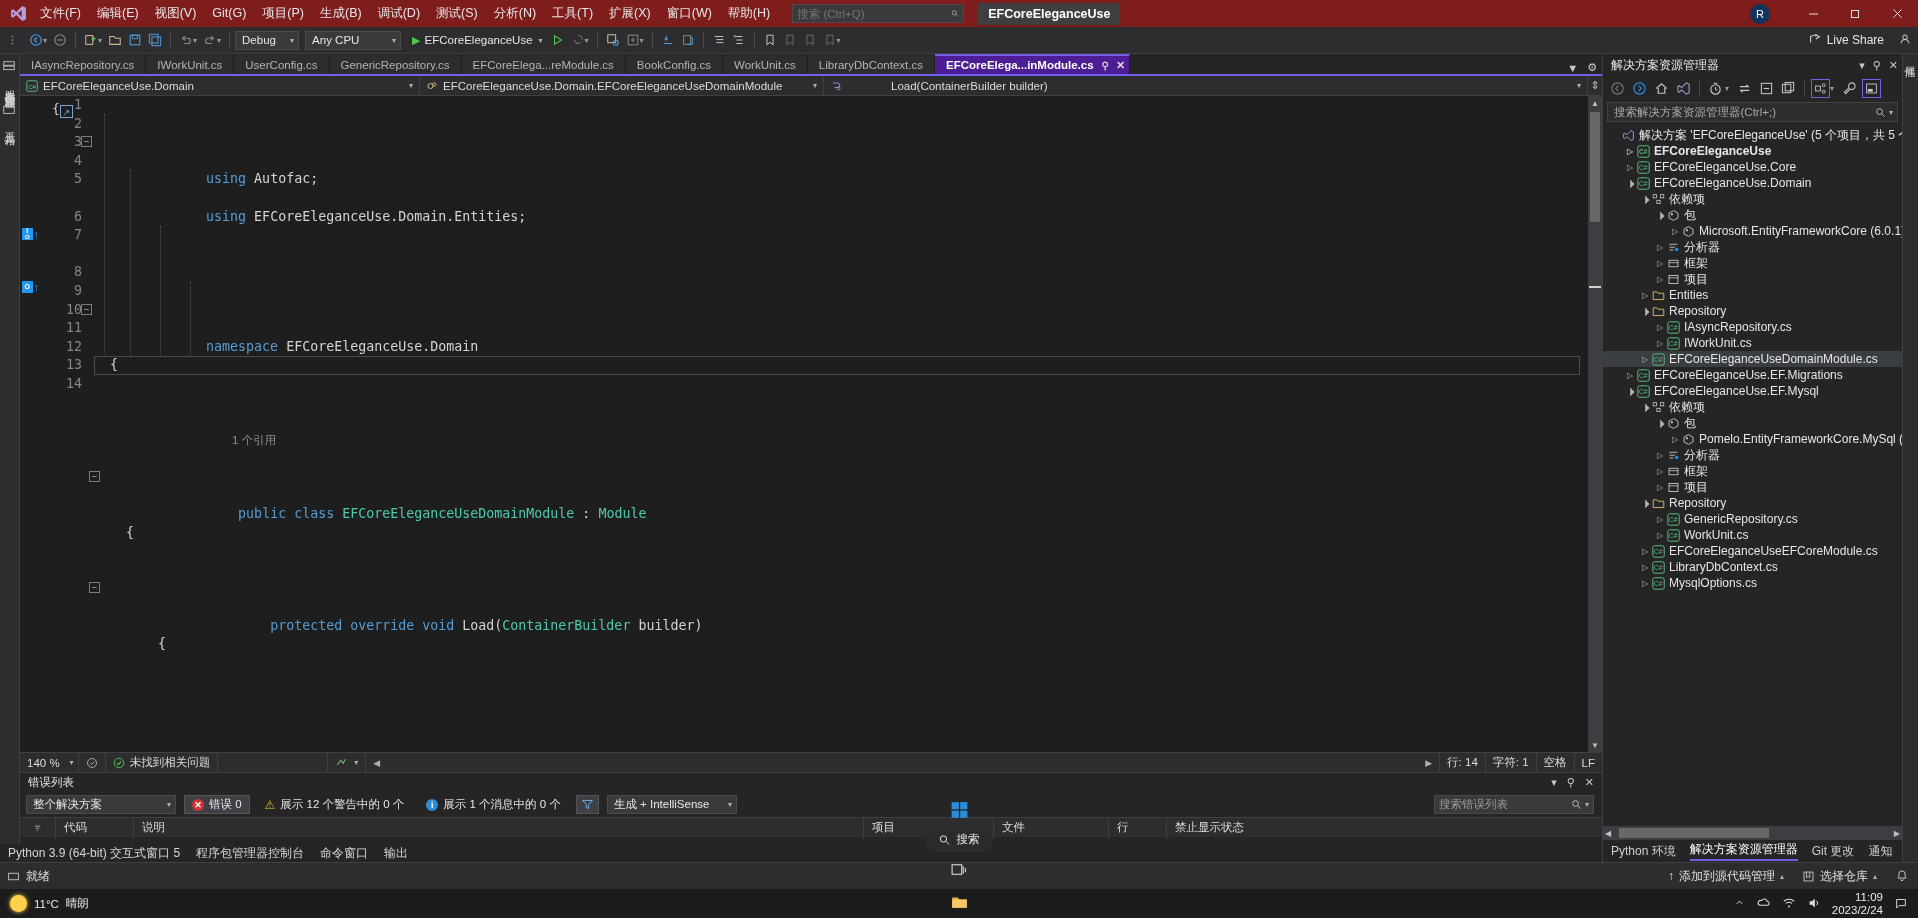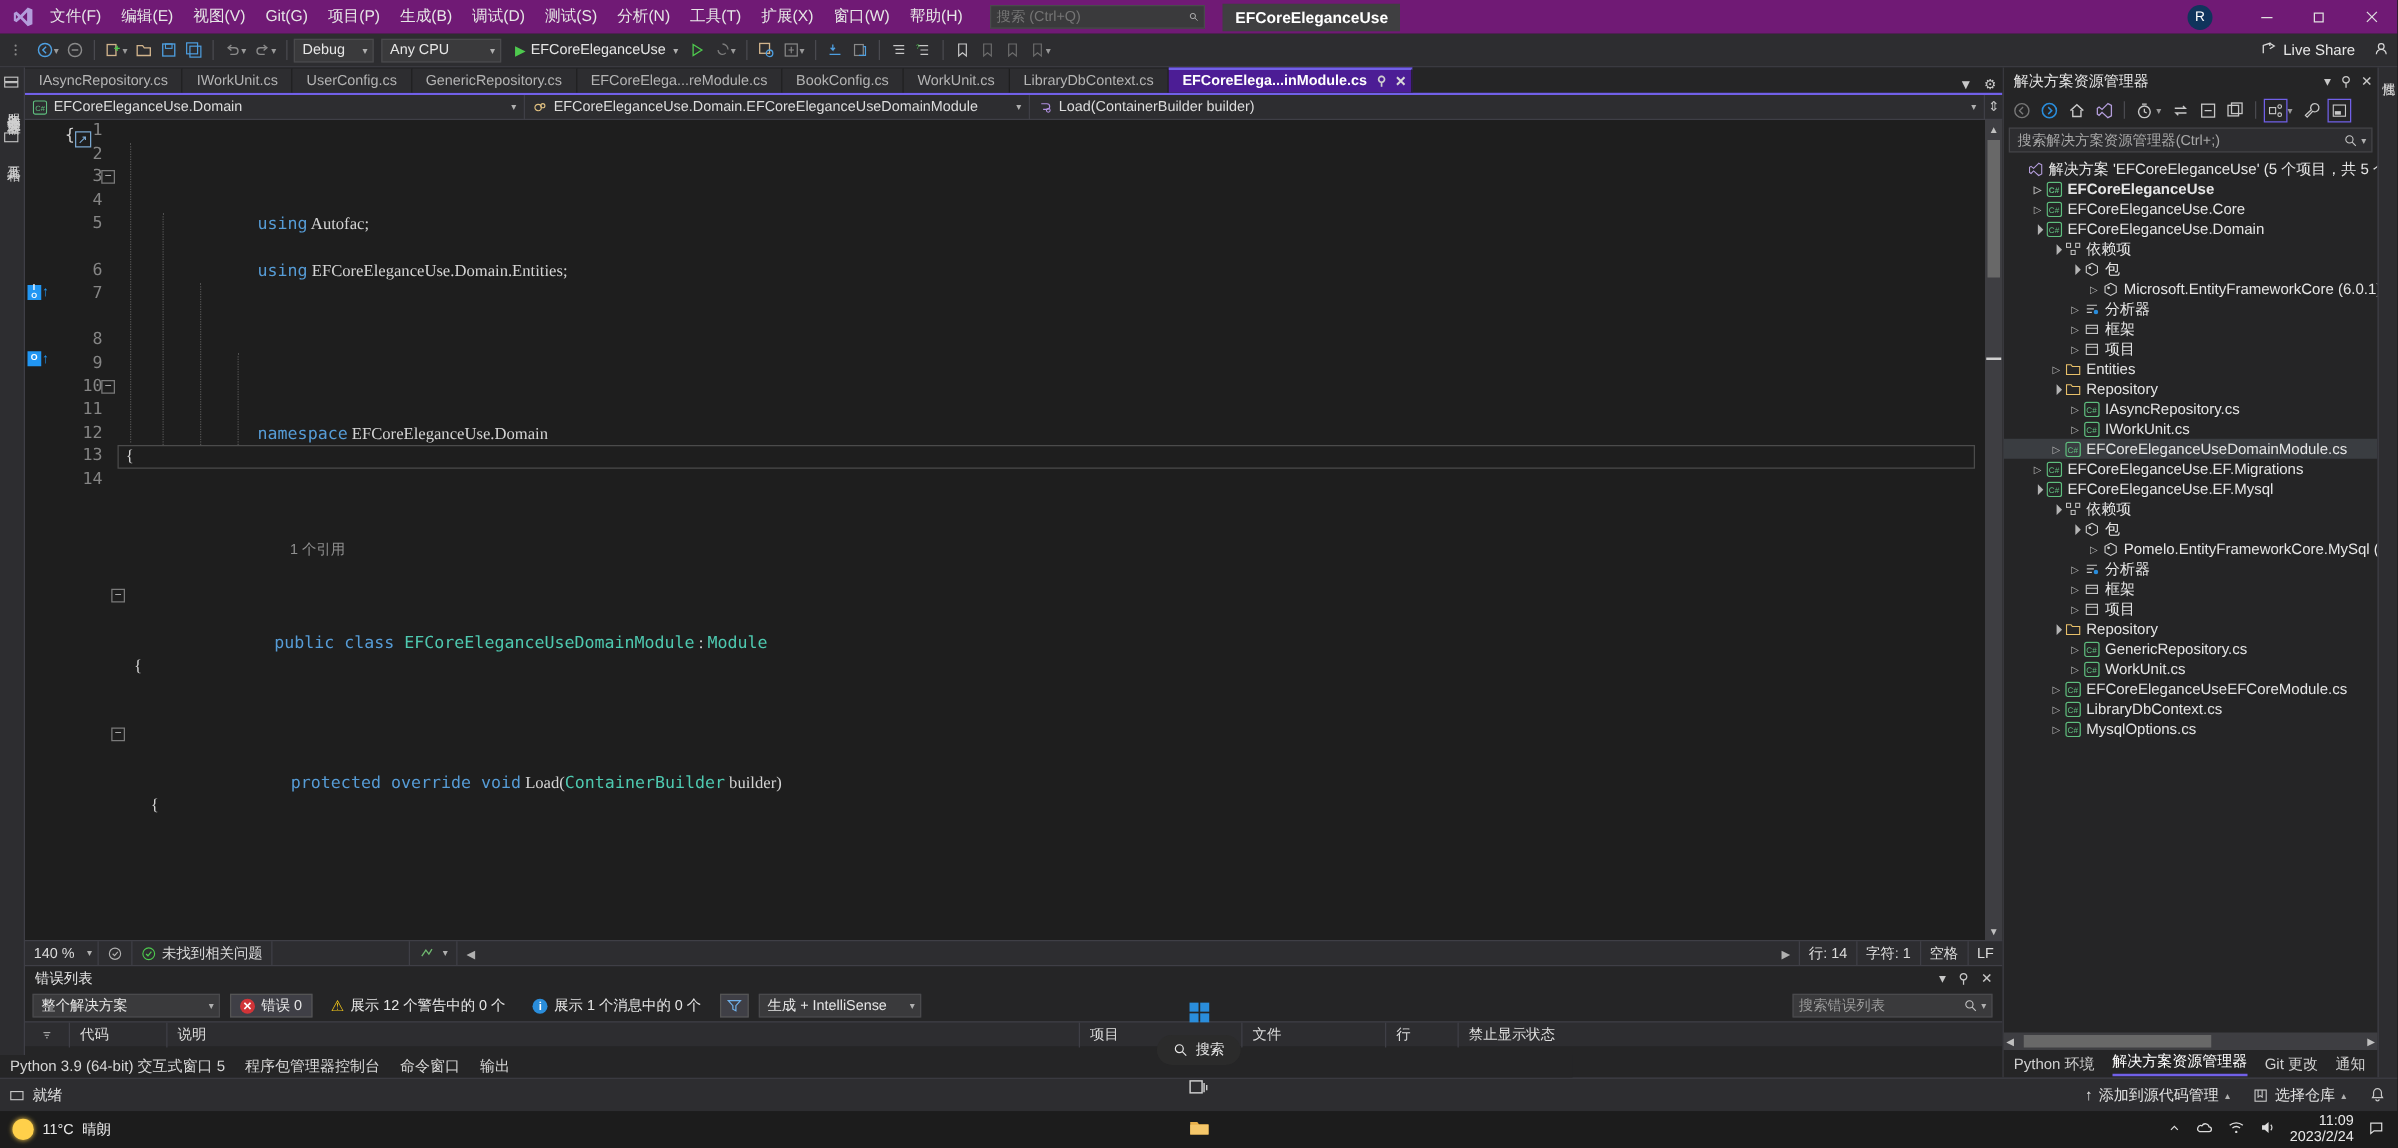--- a/index.html
+++ b/index.html
@@ -1,21 +1,21 @@
 <!DOCTYPE html>
 <html><head>
 <meta charset="utf-8">
 <style>
   * { box-sizing: border-box; margin:0; padding:0; }
   html,body { width:1918px; height:918px; overflow:hidden; background:#1e1e1e;
     font-family:"Liberation Sans", sans-serif; color:#f1f1f1; }
   .app { position:relative; width:1918px; height:918px; background:#1f1f1f; }
 
   
-  .titlebar { height:27px; background:#701a75; display:flex; align-items:center; padding-left:4px; }
+  .titlebar { height:27px; background:#7f1d1d; display:flex; align-items:center; padding-left:4px; }
   .vslogo { width:28px; height:27px; display:flex; align-items:center; justify-content:center; }
   .vslogo svg { width:17px; height:17px; }
   .menu { display:flex; align-items:center; height:27px; }
   .menu .mi { font-size:12.5px; color:#e6e6e6; padding:4px 8px; line-height:17px; white-space:nowrap; }
   .searchbox { margin-left:14px; width:172px; height:19px; background:#3a3a3c; border:1px solid #4a4a4c;
      display:flex; align-items:center; padding:0 4px; }
   .searchbox input { flex:1; background:transparent; border:0; outline:0; color:#c5c5c5; font-size:11.5px;
      font-family:"Liberation Sans", sans-serif; }
   .searchbox .mag { width:13px; height:13px; color:#c5c5c5; }
   .slntitle { margin-left:14px; font-size:12.5px; font-weight:bold; color:#ffffff; background:#3f3f41;
@@ -64,39 +64,39 @@
   .tabunderline { height:2px; background:#7160e8; }
 
   
   .navbar { height:20px; background:#2d2d30; display:flex; align-items:center; font-size:11.5px;
      color:#dcdcdc; border-bottom:1px solid #3f3f46; }
   .navcell { display:flex; align-items:center; height:20px; padding:0 6px; border-right:1px solid #3f3f46;}
   .navcell .nicon { margin-right:5px; display:flex; }
   .navcell .ndown { margin-left:auto; font-size:8px; color:#b0b0b0; padding-left:8px; }
   .nav1 { width:400px; }
   .nav2 { width:404px; }
-  .nav3 { flex:1; }
+  .nav3 { flex:1;gap:44px; }
   .navsplit { width:14px; display:flex; align-items:center; justify-content:center; color:#c0c0c0; font-size:11px;}
 
   
   .editorwrap { flex:1; display:flex; position:relative; background:#1e1e1e; min-height:0; }
   .glyphmargin { width:22px; background:#1e1e1e; position:relative; }
   .indicator { position:absolute; left:2px; width:17px; height:15px; display:flex; align-items:center; }
   .ind-box { width:12px; height:12px; background:#2196f3; color:#fff; font-size:7px; line-height:6px;
      display:flex; flex-direction:column; align-items:center; justify-content:center; font-weight:bold; }
   .ind-arrow { color:#2196f3; font-size:11px; margin-left:1px; }
   .codearea { flex:1; position:relative; overflow:hidden; font-family:"DejaVu Sans Mono", monospace;
       font-size:13.3px; line-height:18.6px; }
   .lnum { position:absolute; left:0; top:0; width:44px; text-align:right; color:#858585; }
   .lnum div { height:18.6px; padding-right:4px; }
   .codetext { position:absolute; left:52px; top:0; right:0; white-space:pre; }
   .codetext div { height:18.6px; }
   .k { color:#569cd6; }          
   .t { color:#4ec9b0; }          
-  .p { color:#d4d4d4;font-family:Liberation Serif, serif; }          
+  .p { color:#d4d4d4; }          
   .ref { color:#8f8f8f; font-size:11.5px; font-family:"Liberation Sans", sans-serif; }
   .fold { position:absolute; left:-36px; width:11px; height:11px; border:1px solid #7a7a7a; color:#b0b0b0;
       font-size:9px; line-height:9px; text-align:center; top:3px; }
   .guide { position:absolute; top:0; bottom:0; width:1px; border-left:1px dotted #505050; }
   .caretline { position:absolute; left:52px; right:8px; height:18.6px; border:1px solid #4b4b4b; }
   .vscroll { width:14px; background:#3e3e42; position:relative; }
   .vthumb { position:absolute; left:2px; width:10px; background:#686868; }
   .vscroll .arw { position:absolute; left:0; width:14px; height:14px; display:flex; align-items:center;
      justify-content:center; color:#c0c0c0; font-size:8px; }
 

